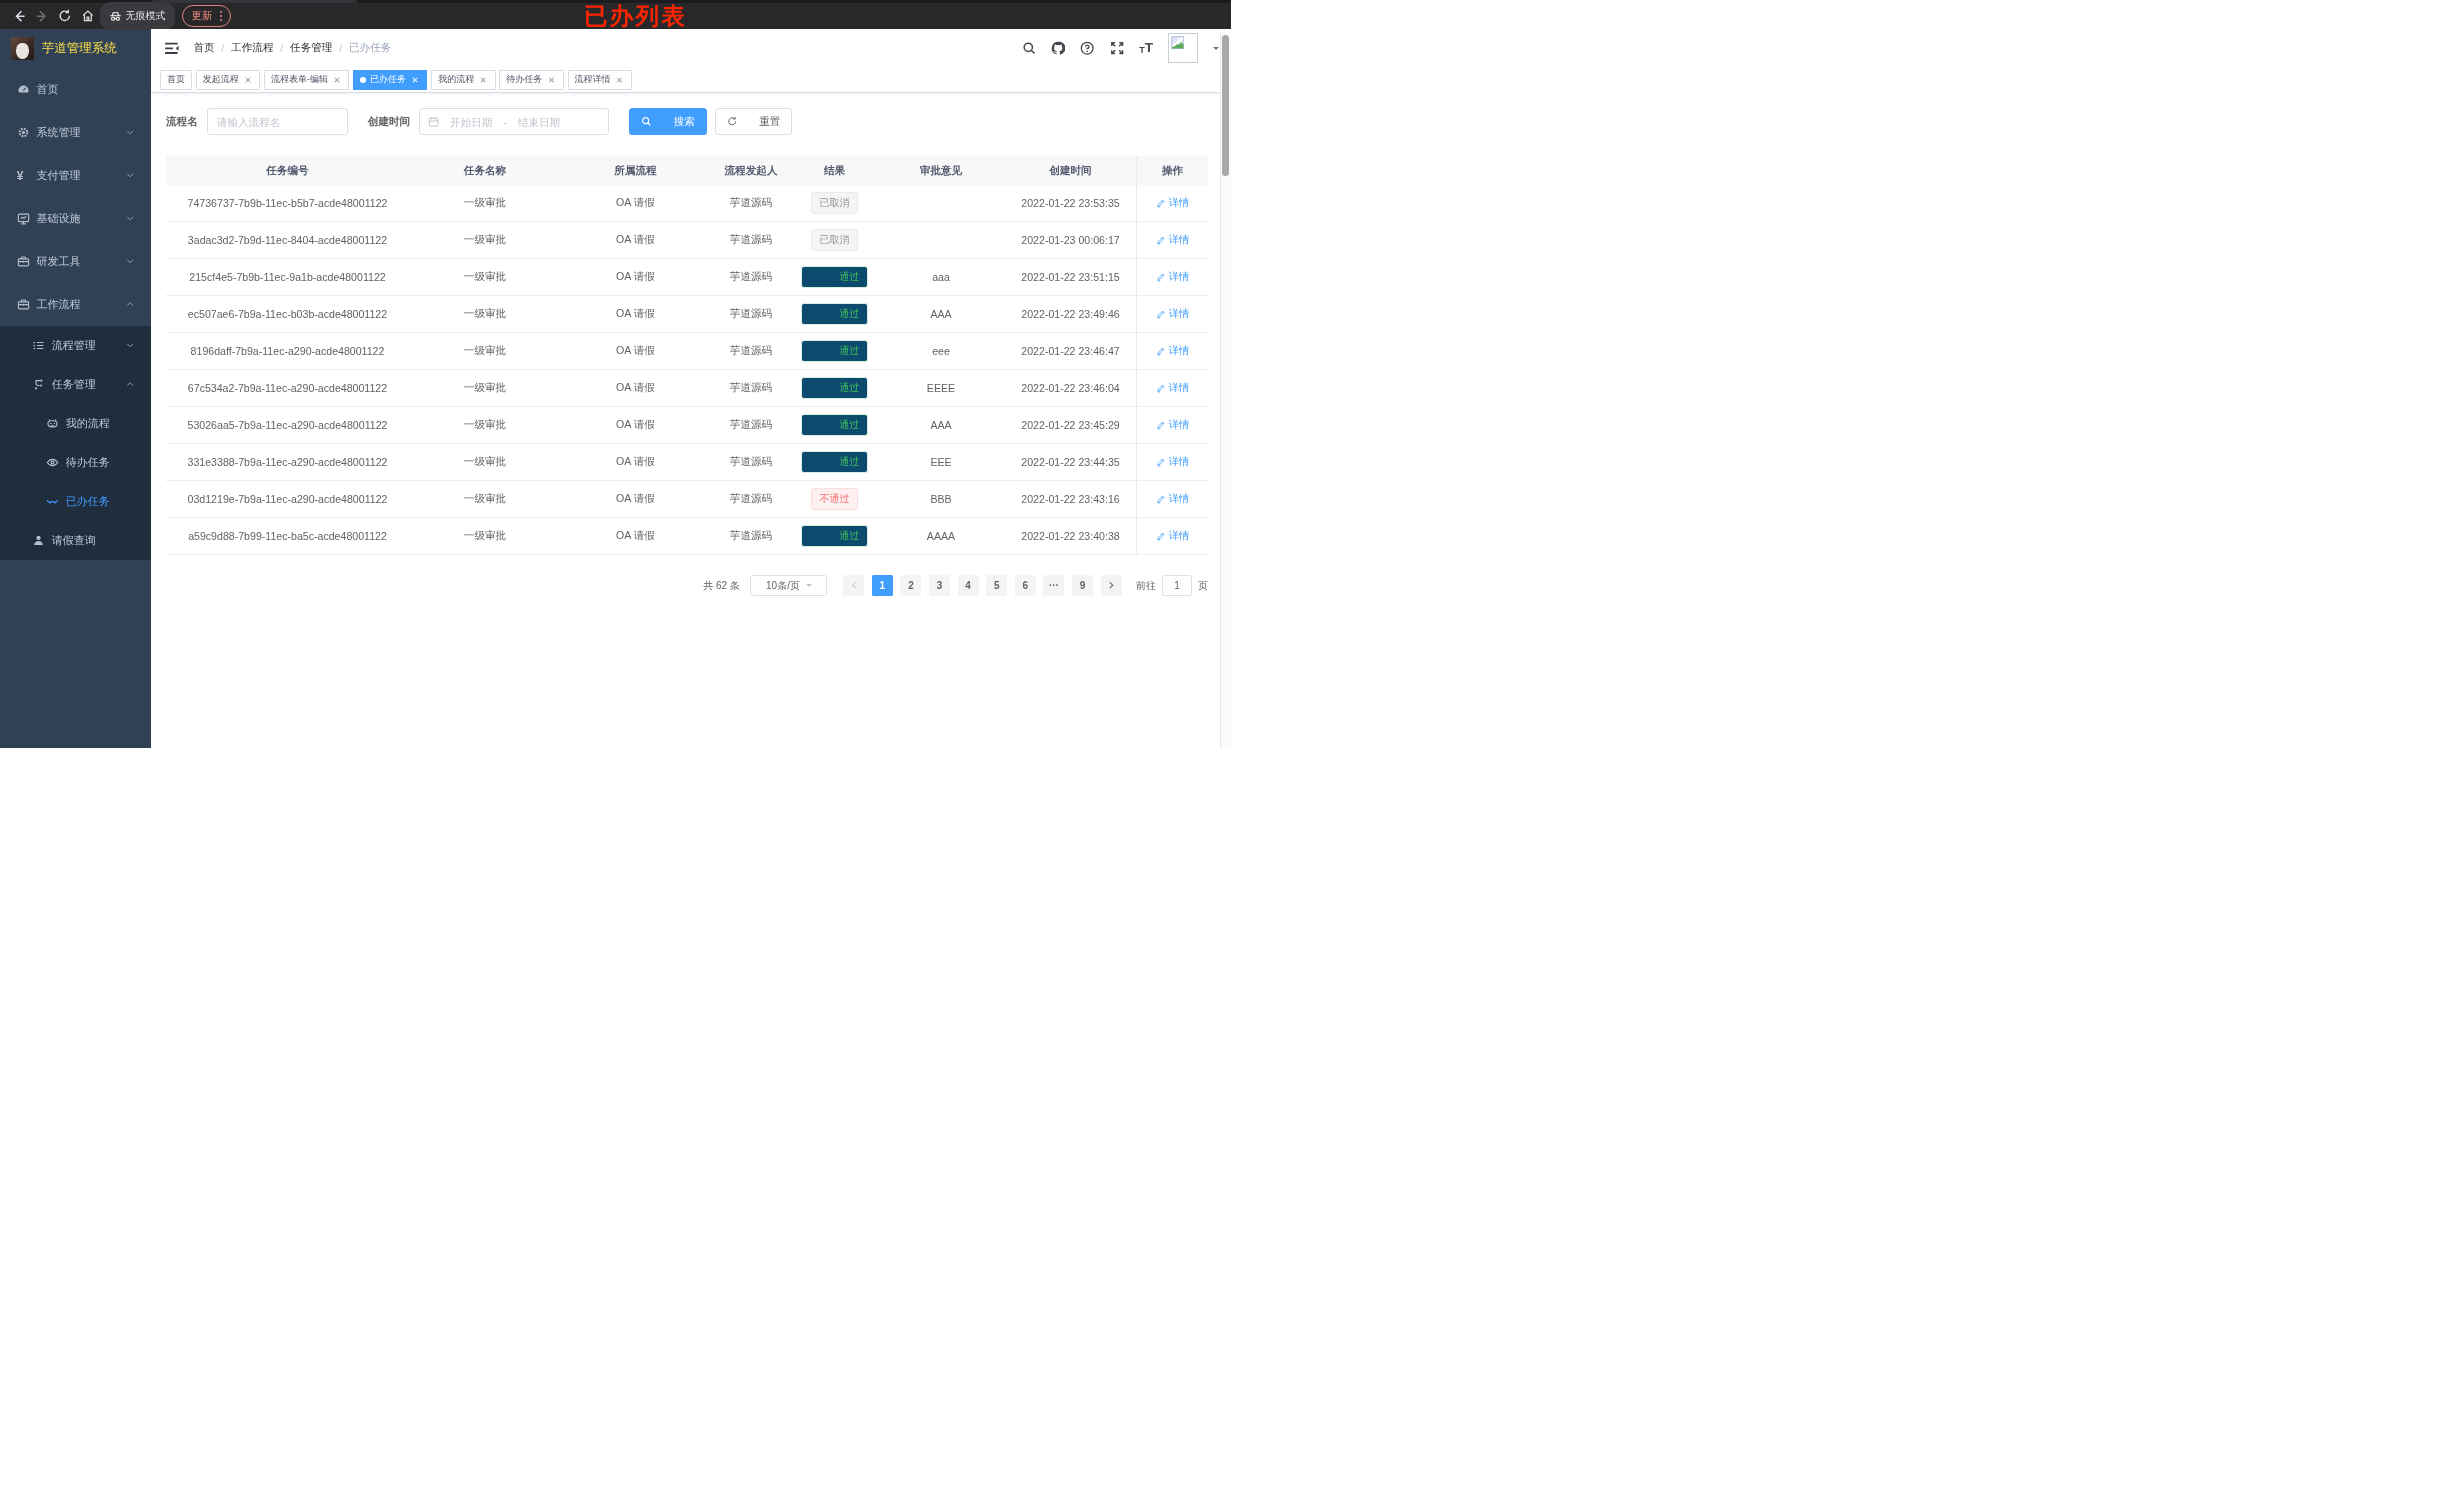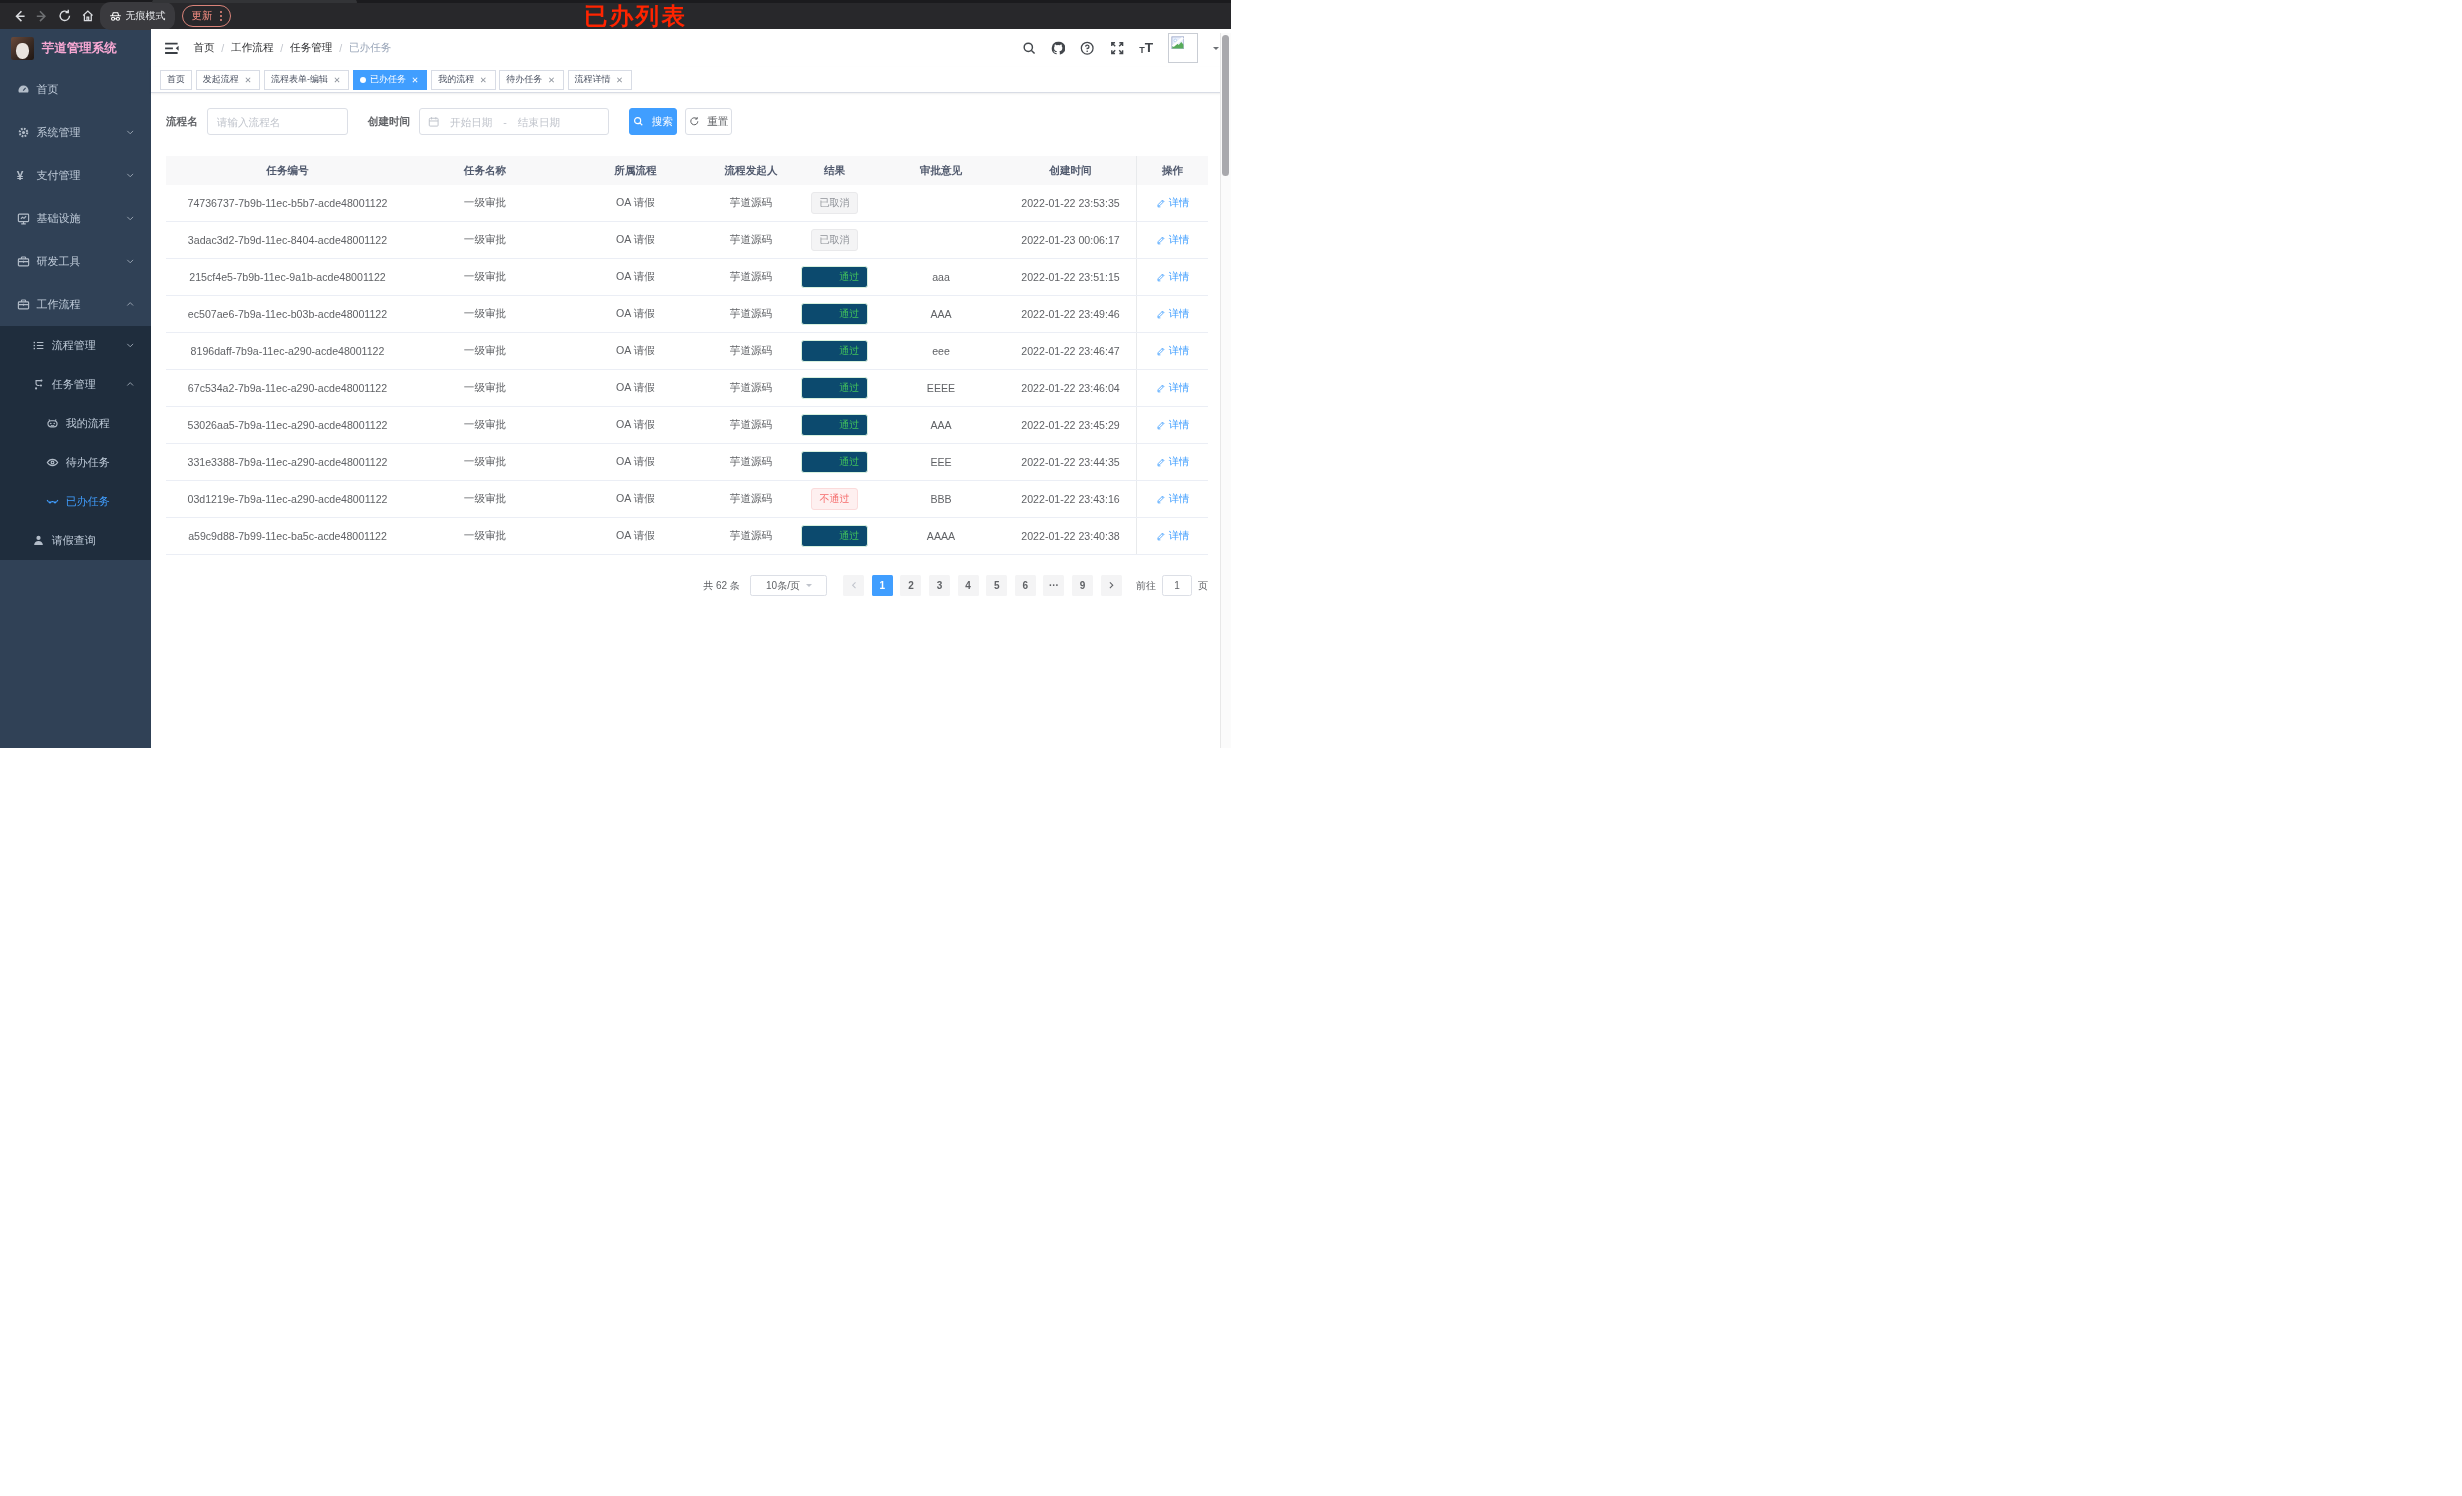--- a/index.html
+++ b/index.html
@@ -27,21 +27,21 @@
   .dots3 i { width:2.3px; height:2.3px; border-radius:50%; background:#f08b80; }
 
   .annotation { position:absolute; top:5.3px; left:584px; z-index:50; color:#ff2400; font-size:23.5px; font-weight:700; letter-spacing:2.3px; line-height:1; }
 
   
   .app { display:flex; height:719px; }
   .sidebar { width:151px; background:#304156; flex:0 0 auto; overflow:hidden; }
   .logo-row { height:39px; display:flex; align-items:center; gap:7.6px; padding:0 10.6px; }
   .logo-img { width:23.5px; height:23.5px; border-radius:2.3px; background:linear-gradient(135deg,#6b4a3a 0%,#3a2b24 55%,#201713 100%); position:relative; overflow:hidden; flex:0 0 auto;}
   .logo-img::after { content:""; position:absolute; left:5.3px; top:6px; width:13px; height:16px; background:#e9e4df; border-radius:45% 45% 48% 48%; }
-  .logo-title { color:#f9a8d4; font-size:12.5px; font-weight:700; white-space:nowrap; }
+  .logo-title { color:#fde047; font-size:12.5px; font-weight:400; white-space:nowrap; }
   .menu { }
   .mi { display:flex; align-items:center; color:#bfcbd9; font-size:11px; cursor:pointer; position:relative; }
   .mi .ic { width:13px; height:13px; margin-right:6.8px; color:#b3bdc9; flex:0 0 auto; }
   .mi .arrow { position:absolute; right:16.7px; color:#9aa5b3; width:8.4px; height:8.4px; }
   .mi.l0 { height:43px; padding-left:16.7px; }
   .mi.l1 { height:39px; padding-left:32px; }
   .mi.l2 { height:39px; padding-left:46px; }
   .subdark { background:#1f2d3d; }
   .mi.active { color:#409eff; }
   .mi.active .ic { color:#409eff; }
@@ -77,21 +77,21 @@
   .flabel { font-size:10.6px; font-weight:700; color:#606266; margin-right:9px; white-space:nowrap; }
   .ipt { height:27px; border:0.8px solid #dcdfe6; border-radius:3px; font-size:10.6px; color:#606266; padding:0 9px; outline:none; font-family:inherit; }
   .ipt::placeholder { color:#c0c4cc; }
   .name-ipt { width:141px; }
   .date-wrap { width:190px; height:27px; border:0.8px solid #dcdfe6; border-radius:3px; display:flex; align-items:center; padding:0 7.6px; gap:4.6px; margin-right:20px; }
   .date-wrap .dic { width:11.4px; height:11.4px; color:#c0c4cc; flex:0 0 auto; }
   .date-wrap input { border:none; outline:none; width:55px; font-size:10.6px; color:#606266; text-align:center; font-family:inherit; }
   .date-wrap input::placeholder { color:#c0c4cc; }
   .date-sep { color:#c0c4cc; font-size:10.6px; }
   .ml24 { margin-left:20px; }
-  .btn { height:27px; border-radius:3px; font-size:10.6px; display:inline-flex; align-items:center; gap:8px; padding:0 3px; cursor:pointer; border:0.8px solid #dcdfe6; background:#fff; color:#606266; font-family:inherit; }
+  .btn { height:27px; border-radius:3px; font-size:10.6px; display:inline-flex; align-items:center; gap:22px; padding:0 11px; cursor:pointer; border:0.8px solid #dcdfe6; background:#fff; color:#606266; font-family:inherit; }
   .btn .bic { width:10.6px; height:10.6px; }
   .btn-primary { background:#409eff; border-color:#409eff; color:#fff; margin-right:7.6px; }
 
   
   .table { margin-top:21px; font-size:10.6px; color:#606266; }
   .trow { display:grid; grid-template-columns:243px 152px 149px 82px 85px 128px 131px 1fr; align-items:center; }
   .trow > div { display:flex; align-items:center; justify-content:center; text-align:center; padding:0 4.6px; height:100%; }
   .thead { height:29px; background:#f8f8f9; color:#515a6e; font-weight:700; }
   .tbody .trow { height:37px; border-bottom:0.8px solid #ebeef5; background:#fff; }
   .cell-op { border-left:0.8px solid #e8eaec; }

